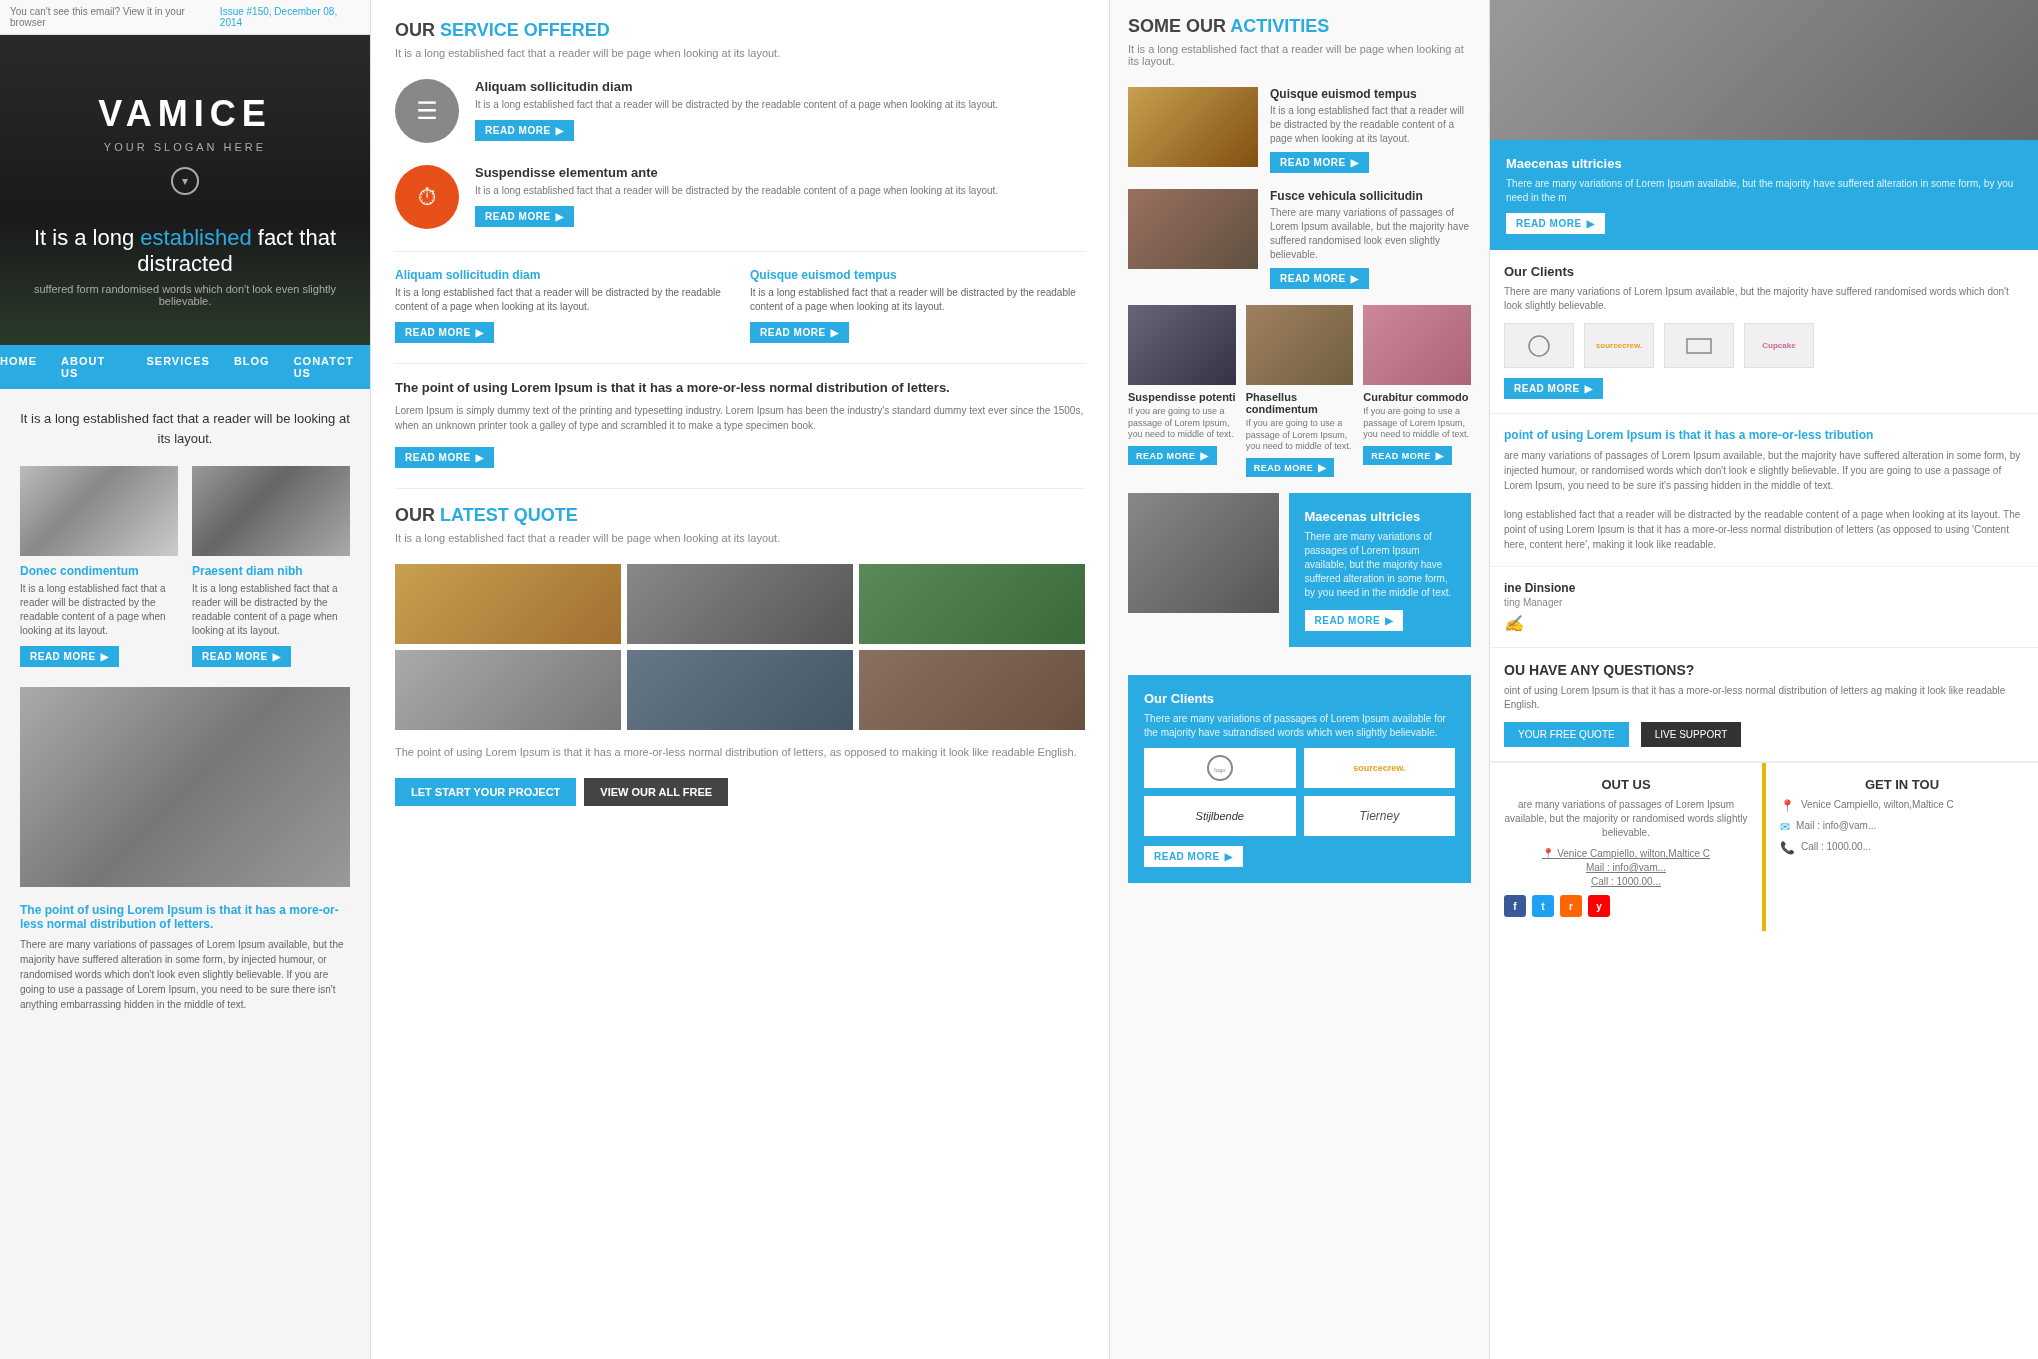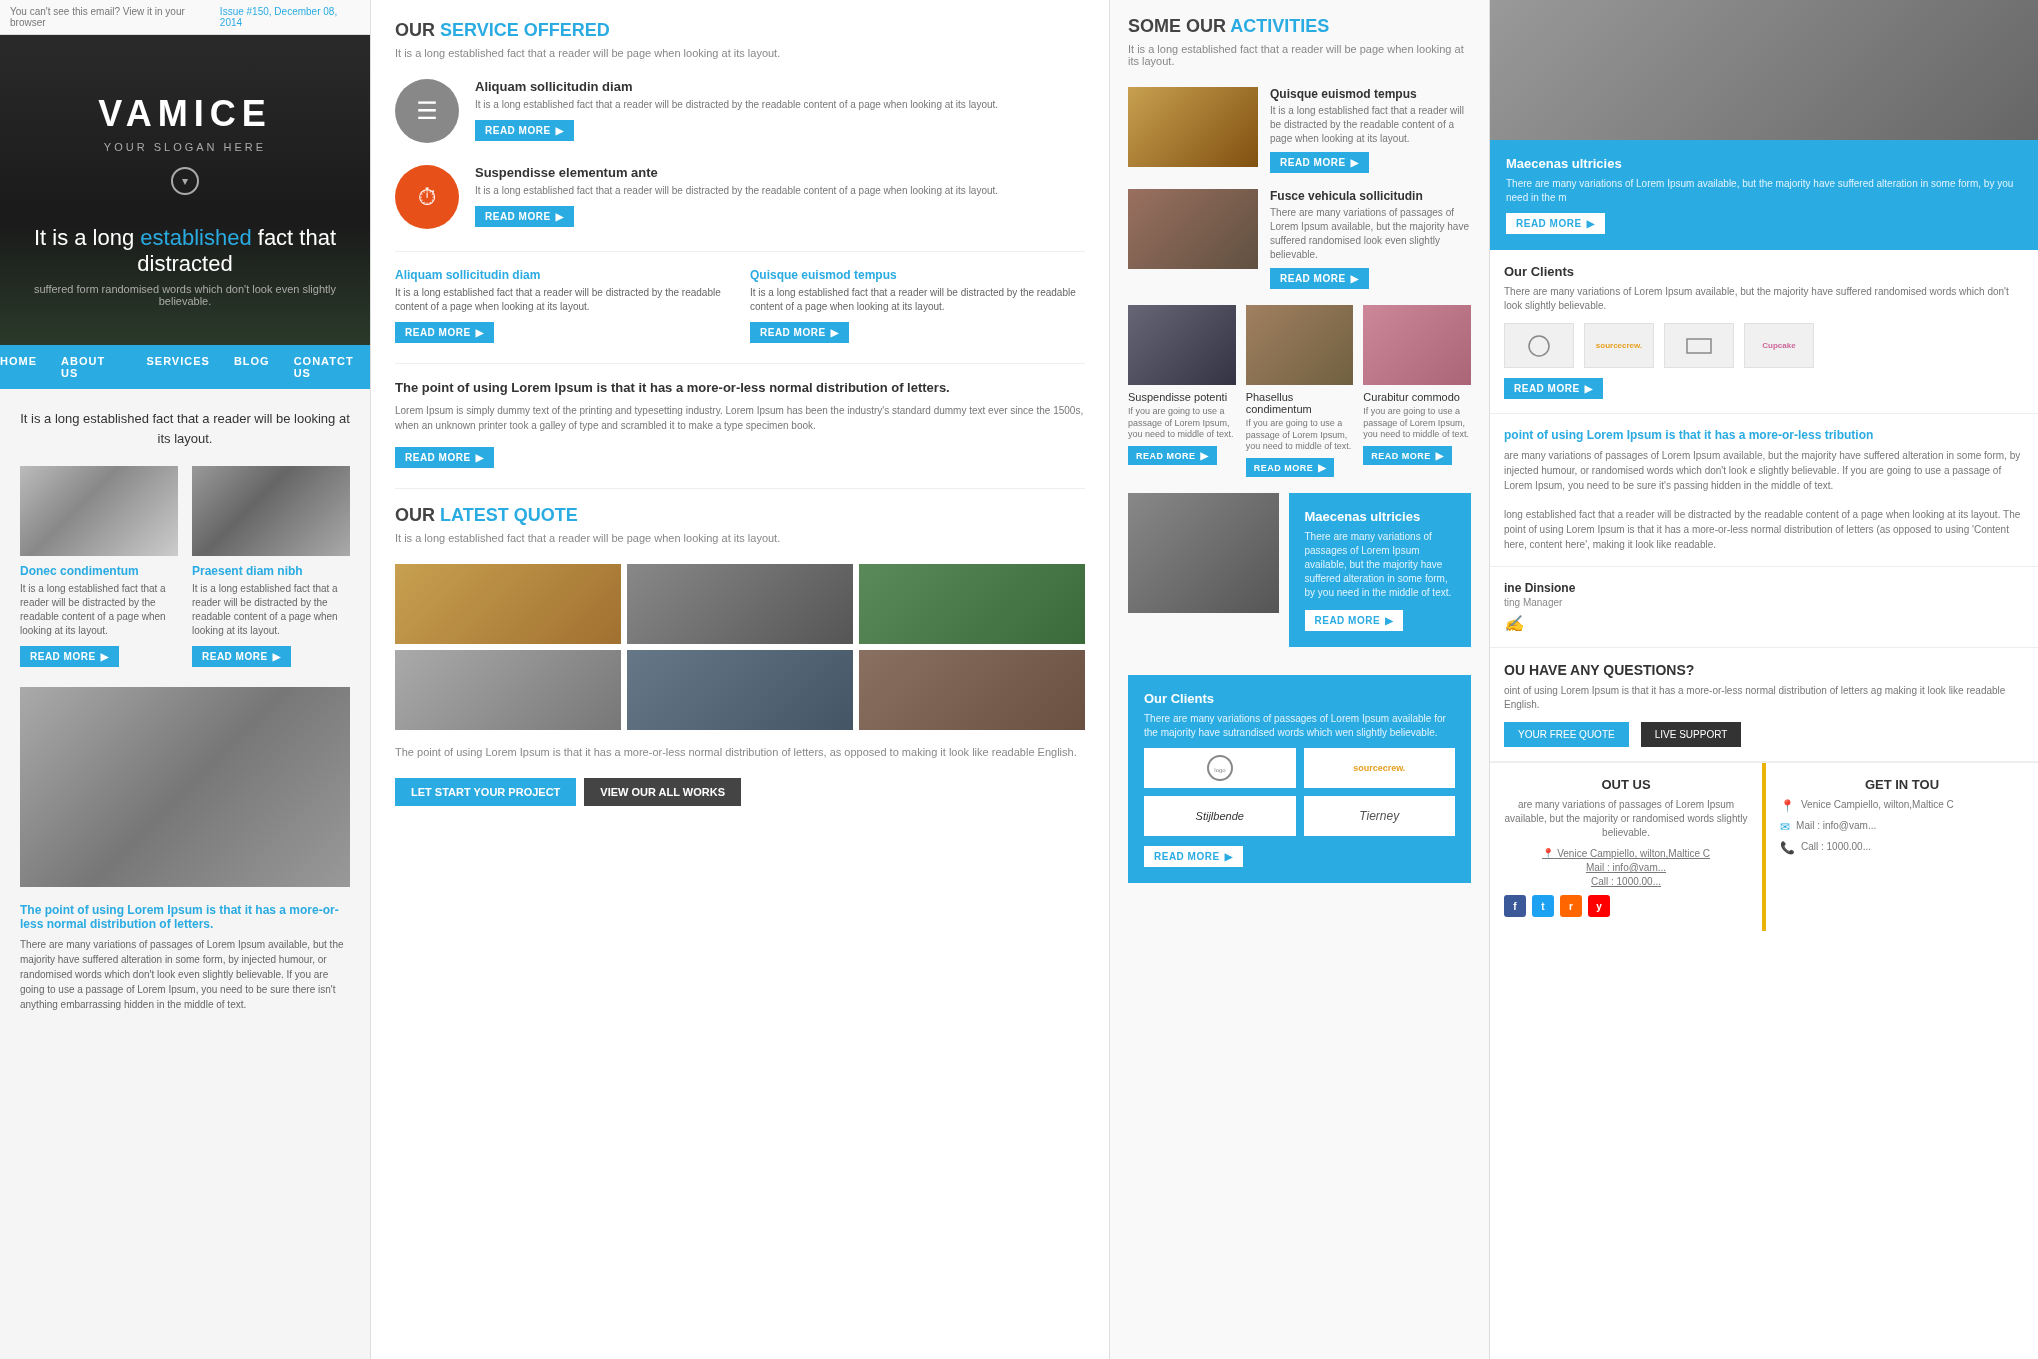--- a/index.html
+++ b/index.html
@@ -300,21 +300,21 @@
     }
     .act-card-img {
       width: 100%;
       height: 80px;
       margin-bottom: 6px;
     }
     .act-card-img-1 { background: linear-gradient(135deg, #667 0%, #334 100%); }
     .act-card-img-2 { background: linear-gradient(135deg, #a08060 0%, #706040 100%); }
     .act-card-img-3 { background: linear-gradient(135deg, #cc8899 0%, #aa6677 100%); }
 
-    .act-card-title { font-size: 11px; font-weight: normal; color: #333; margin-bottom: 3px; }
+    .act-card-title { font-size: 11px; font-weight: bold; color: #333; margin-bottom: 3px; }
     .act-card-text { font-size: 9px; color: #777; line-height: 1.3; margin-bottom: 5px; }
 
     .blue-card {
       background: #2aabe2;
       padding: 16px;
       margin-bottom: 14px;
     }
     .blue-card-title { font-size: 13px; font-weight: bold; color: #fff; margin-bottom: 6px; }
     .blue-card-text { font-size: 10px; color: #e0f4ff; line-height: 1.4; margin-bottom: 10px; }
 
@@ -591,21 +591,21 @@
         <div class="works-img works-img-3"></div>
         <div class="works-img works-img-4"></div>
         <div class="works-img works-img-5"></div>
         <div class="works-img works-img-6"></div>
       </div>
 
       <div class="section-subtext">The point of using Lorem Ipsum is that it has a more-or-less normal distribution of letters, as opposed to making it look like readable English.</div>
 
       <div class="cta-row">
         <button class="btn-cta-blue">LET START YOUR PROJECT</button>
-        <button class="btn-cta-dark">VIEW OUR ALL WORKS</button>
+        <button class="btn-cta-dark">VIEW OUR ALL FREE</button>
       </div>
 
     </div>
   </div>
 
   <div class="col3">
     <div class="col3-body">
 
       <div class="section-heading">
         <span>SOME OUR </span>

